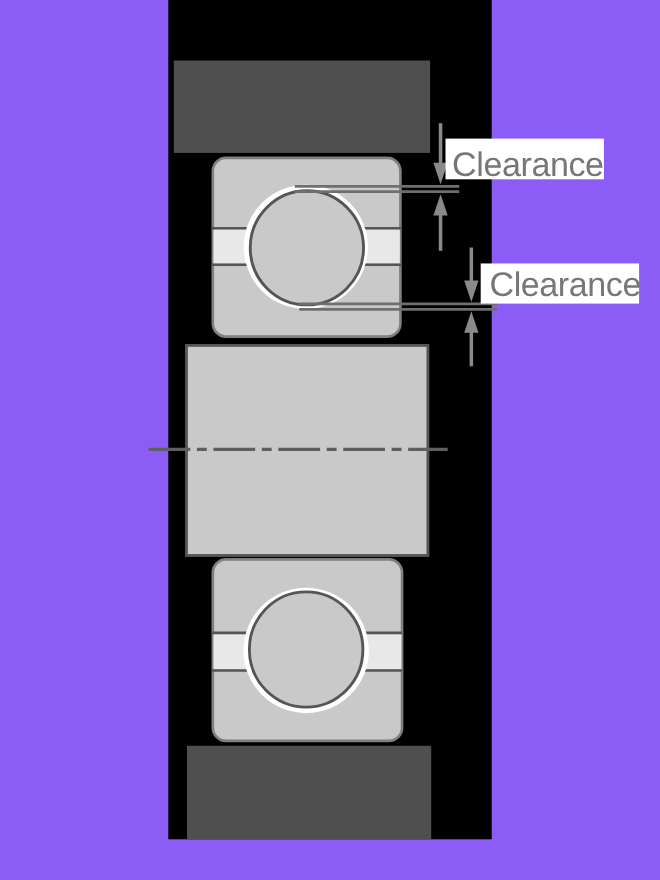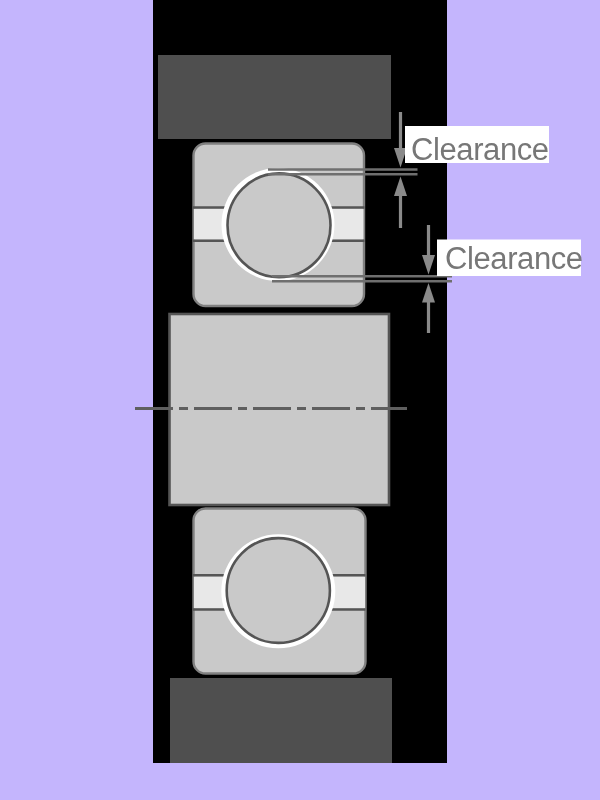--- a/index.html
+++ b/index.html
@@ -8,21 +8,21 @@
     background: #ffffff;
     width: 600px;
     height: 800px;
     overflow: hidden;
     font-family: "Liberation Sans", "DejaVu Sans", sans-serif;
   }
   .stage {
     position: relative;
     width: 600px;
     height: 800px;
-    background: #c4b5fd;
+    background: #8b5cf6;
   }
   svg { display: block; }
   .clearance-label {
     font-family: "Liberation Sans", "DejaVu Sans", sans-serif;
     font-size: 31px;
     font-weight: 400;
     letter-spacing: -0.4px;
     fill: #777777;
   }
 </style>

